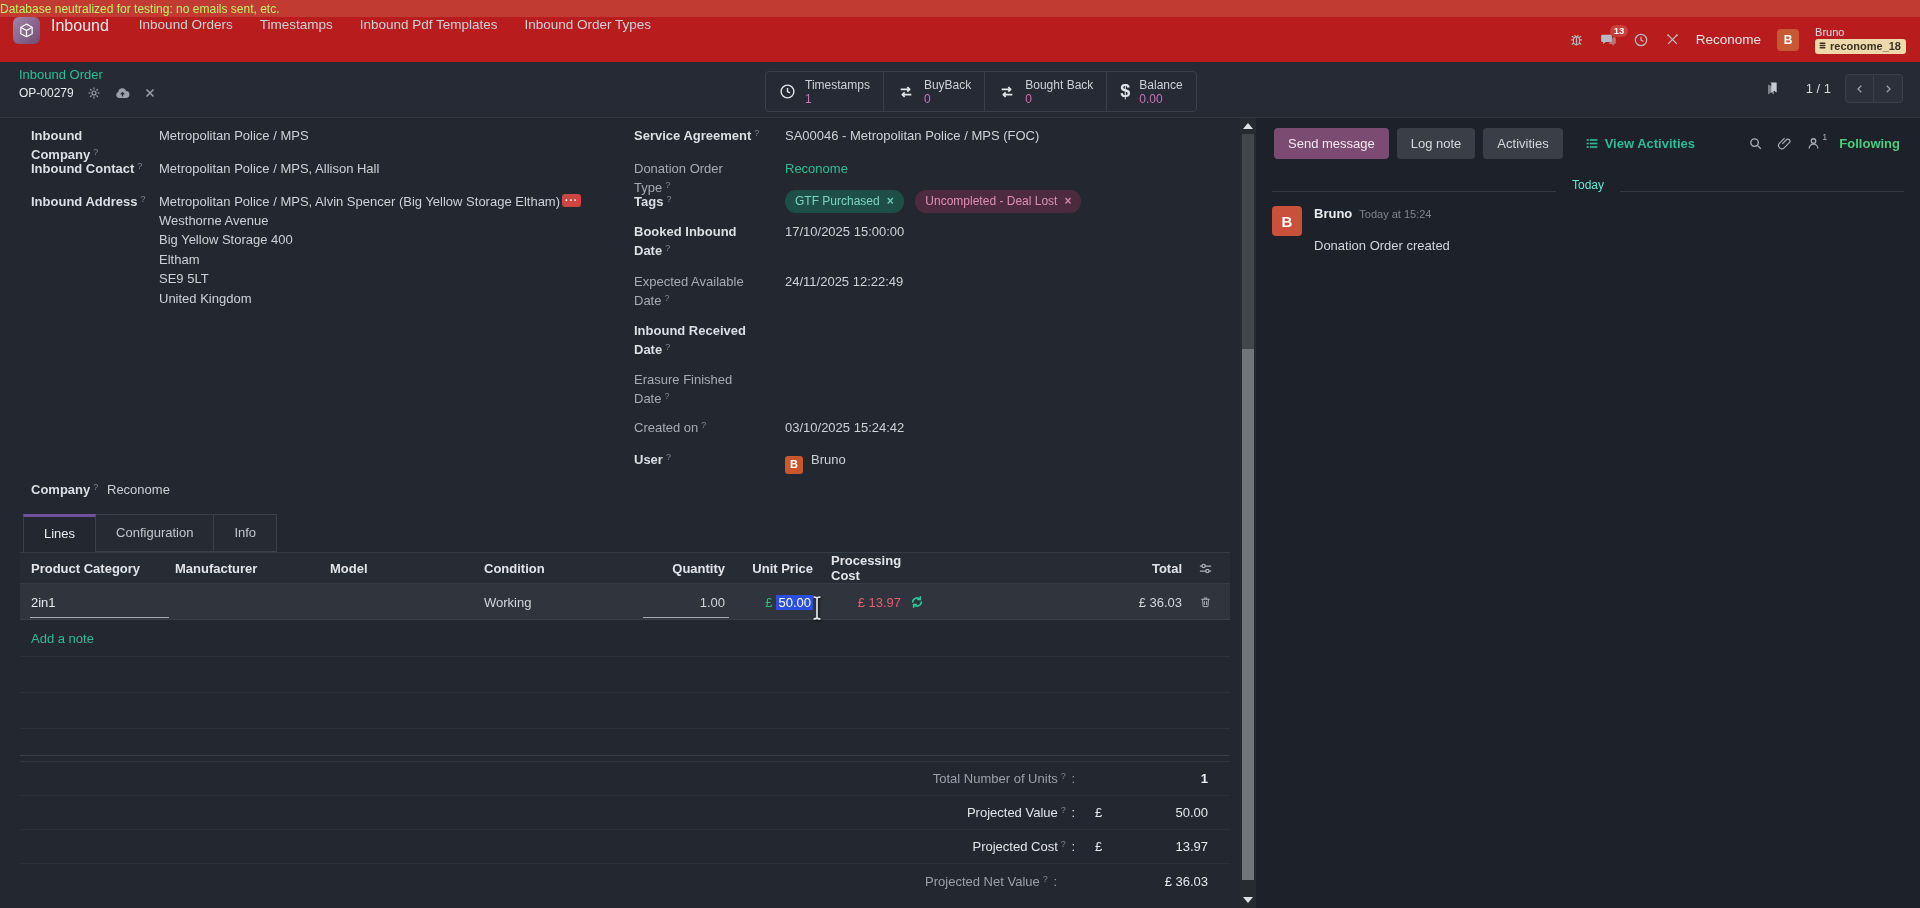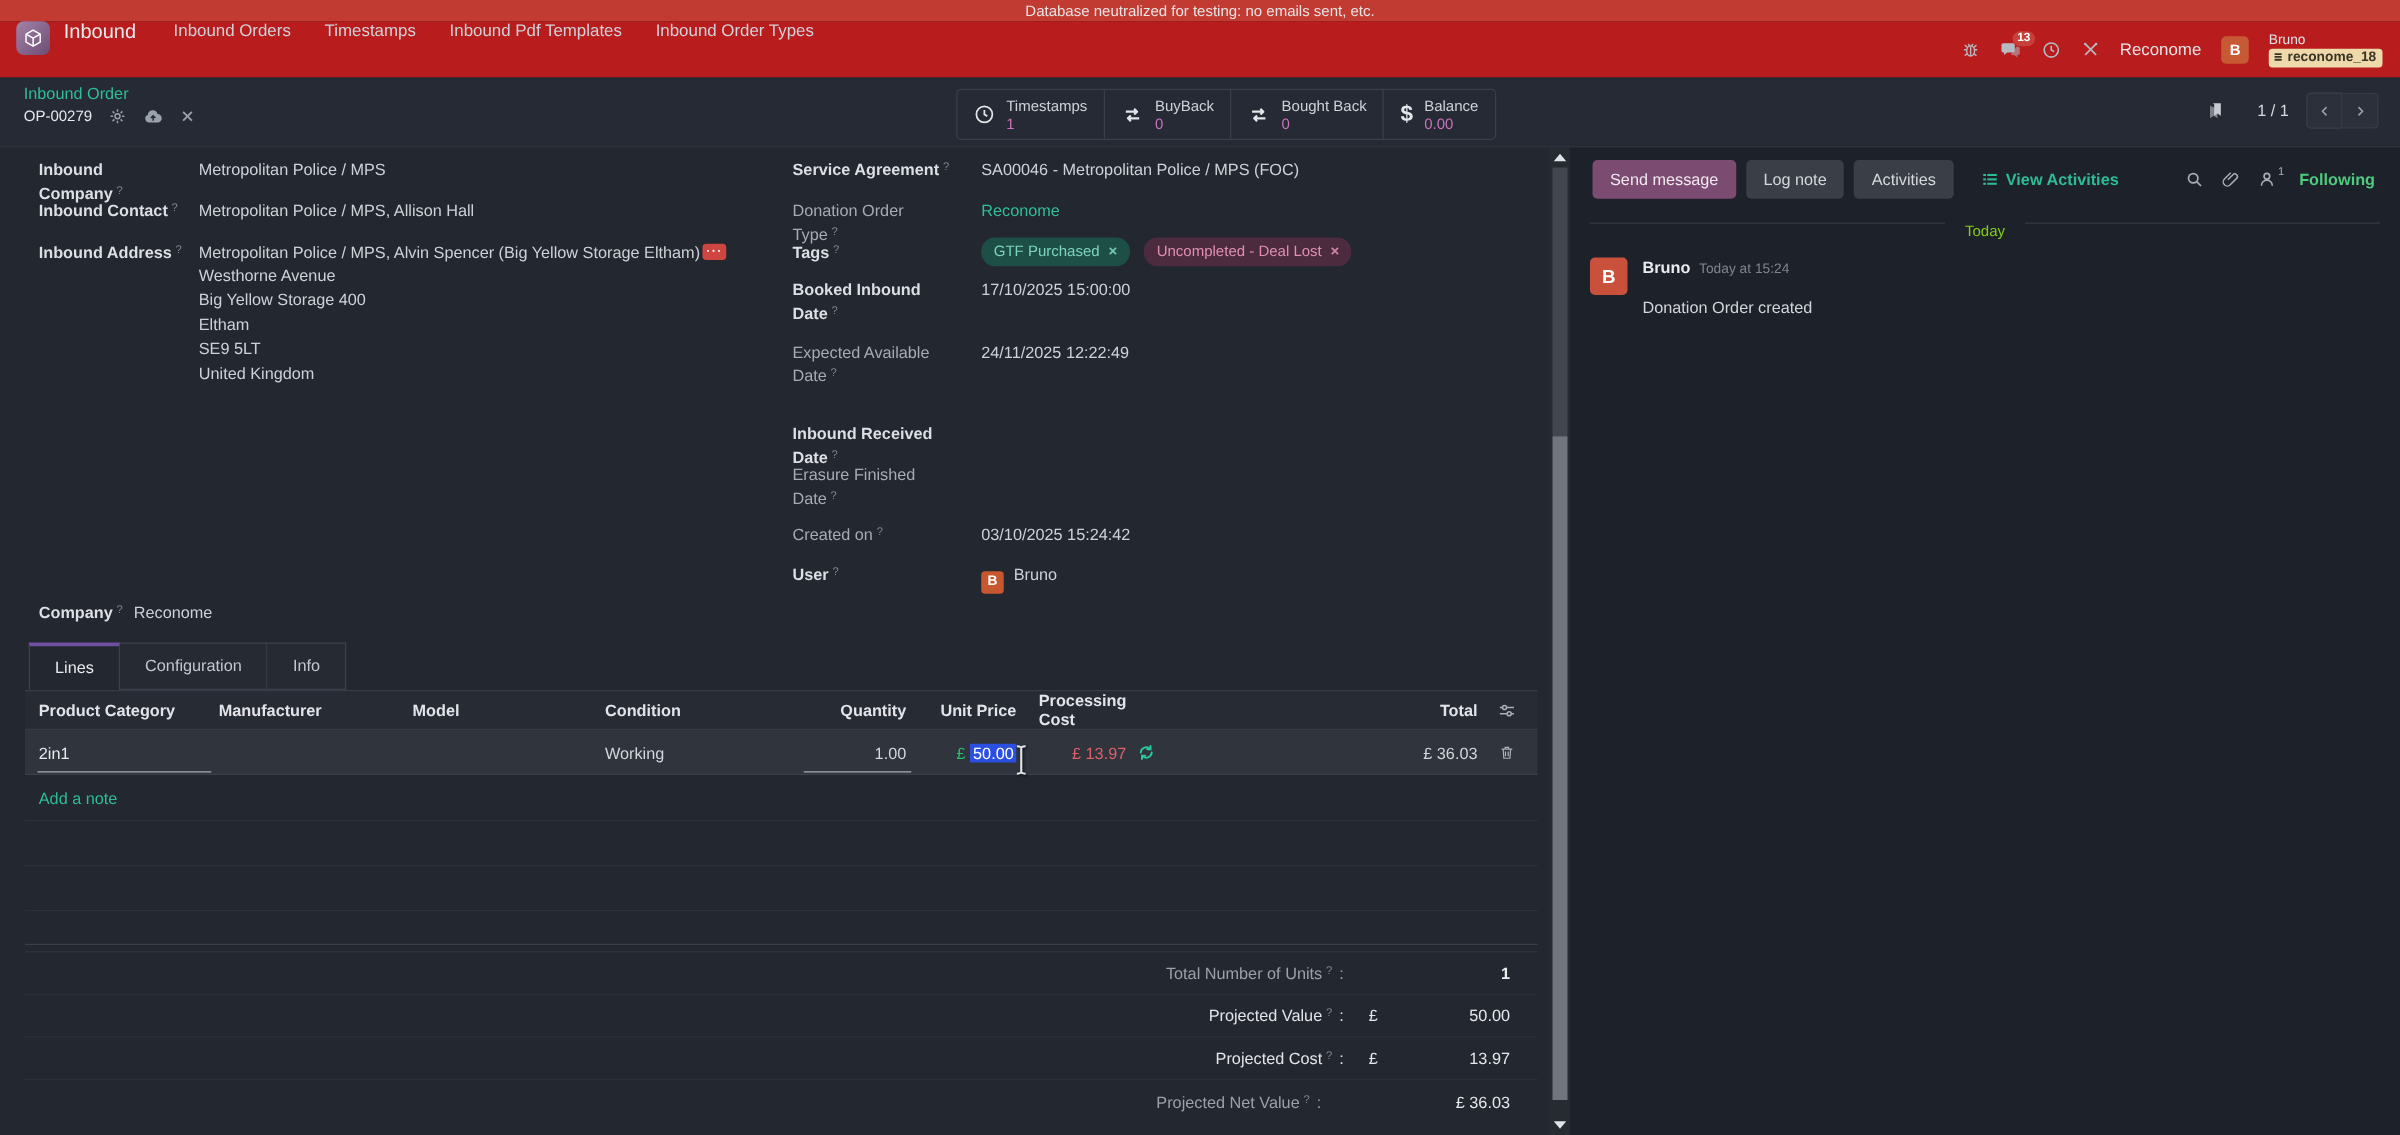--- a/index.html
+++ b/index.html
@@ -10,22 +10,22 @@
     color:#ced2d8;
     position:relative;
     font-size:13px;
   }
   .icon { display:inline-block; vertical-align:middle; }
   svg { display:block; }
 
   
   .banner {
     position:absolute; left:0; top:0; width:1920px; height:17px;
-    background:#c23b33; color:#e5e5e5; font-size:12px;
-    display:flex; align-items:center; justify-content:center;
+    background:#c23b33; color:#bef264; font-size:12px;
+    display:flex; align-items:center; 
   }
 
   
   .navbar {
     position:absolute; left:0; top:17px; width:1920px; height:45px;
     background:#b91c1c; display:flex; padding:0 14px 0 13px;
   }
   .app-icon {
     width:27px; height:27px; border-radius:6px;
     background:linear-gradient(135deg,#a383a8 0%,#6d4d74 100%);
@@ -192,21 +192,21 @@
   .chatter { position:absolute; left:1256px; top:118px; width:664px; height:790px; background:#1d212a; }
   .chat-toolbar { position:absolute; left:18px; top:10px; display:flex; align-items:center; gap:8px; }
   .btn { border:none; border-radius:4px; font-family:inherit; font-size:13px; padding:8px 14px; cursor:pointer; }
   .btn-purple { background:#7b4b72; color:#f2e9f0; }
   .btn-dark { background:#3a3e47; color:#d5d8dd; }
   .view-activities { display:flex; align-items:center; gap:6px; color:#2dbd96; font-weight:bold; font-size:13px; margin-left:14px; cursor:pointer; }
   .chat-tools { position:absolute; right:20px; top:18px; display:flex; align-items:center; gap:14px; color:#a9aeb6; }
   .follower { position:relative; cursor:pointer; }
   .follower sup { position:absolute; top:-4px; right:-6px; font-size:9px; color:#a9aeb6; }
   .following { color:#4ecb7d; font-weight:bold; font-size:13px; margin-left:4px; cursor:pointer; }
-  .day-divider { position:absolute; left:16px; right:16px; top:60px; display:flex; align-items:flex-start; color:#84cc16; font-size:12px; }
+  .day-divider { position:absolute; left:16px; right:16px; top:60px; display:flex; align-items:flex-end; color:#5eead4; font-size:12px; }
   .day-divider::before, .day-divider::after { content:""; flex:1; border-top:1px solid #343945; }
   .day-divider::before { margin-right:16px; }
   .day-divider::after { margin-left:16px; }
   .message { position:absolute; left:16px; top:88px; display:flex; }
   .msg-avatar {
     width:30px; height:30px; border-radius:4px; background:#c9503a; color:#fff;
     font-size:15px; font-weight:bold; display:flex; align-items:center; justify-content:center; flex:none;
   }
   .msg-body { margin-left:12px; }
   .msg-head { display:flex; align-items:baseline; gap:7px; }
@@ -429,21 +429,21 @@
     </span>
   </div>
   <div class="frow col-right" style="left:634px; top:104px;">
     <span class="flabel bold"><span>Booked Inbound Date</span><span class="q"></span></span>
     <span class="fvalue">17/10/2025 15:00:00</span>
   </div>
   <div class="frow col-right" style="left:634px; top:154px;">
     <span class="flabel"><span>Expected Available Date</span><span class="q"></span></span>
     <span class="fvalue">24/11/2025 12:22:49</span>
   </div>
-  <div class="frow col-right" style="left:634px; top:219px;">
+  <div class="frow col-right" style="left:634px; top:203px;">
     <span class="flabel bold"><span>Inbound Received Date</span><span class="q"></span></span>
     <span class="fvalue"></span>
   </div>
   <div class="frow col-right" style="left:634px; top:252px;">
     <span class="flabel"><span>Erasure Finished Date</span><span class="q"></span></span>
     <span class="fvalue"></span>
   </div>
   <div class="frow col-right" style="left:634px; top:300px;">
     <span class="flabel"><span>Created on</span><span class="q"></span></span>
     <span class="fvalue">03/10/2025 15:24:42</span>

